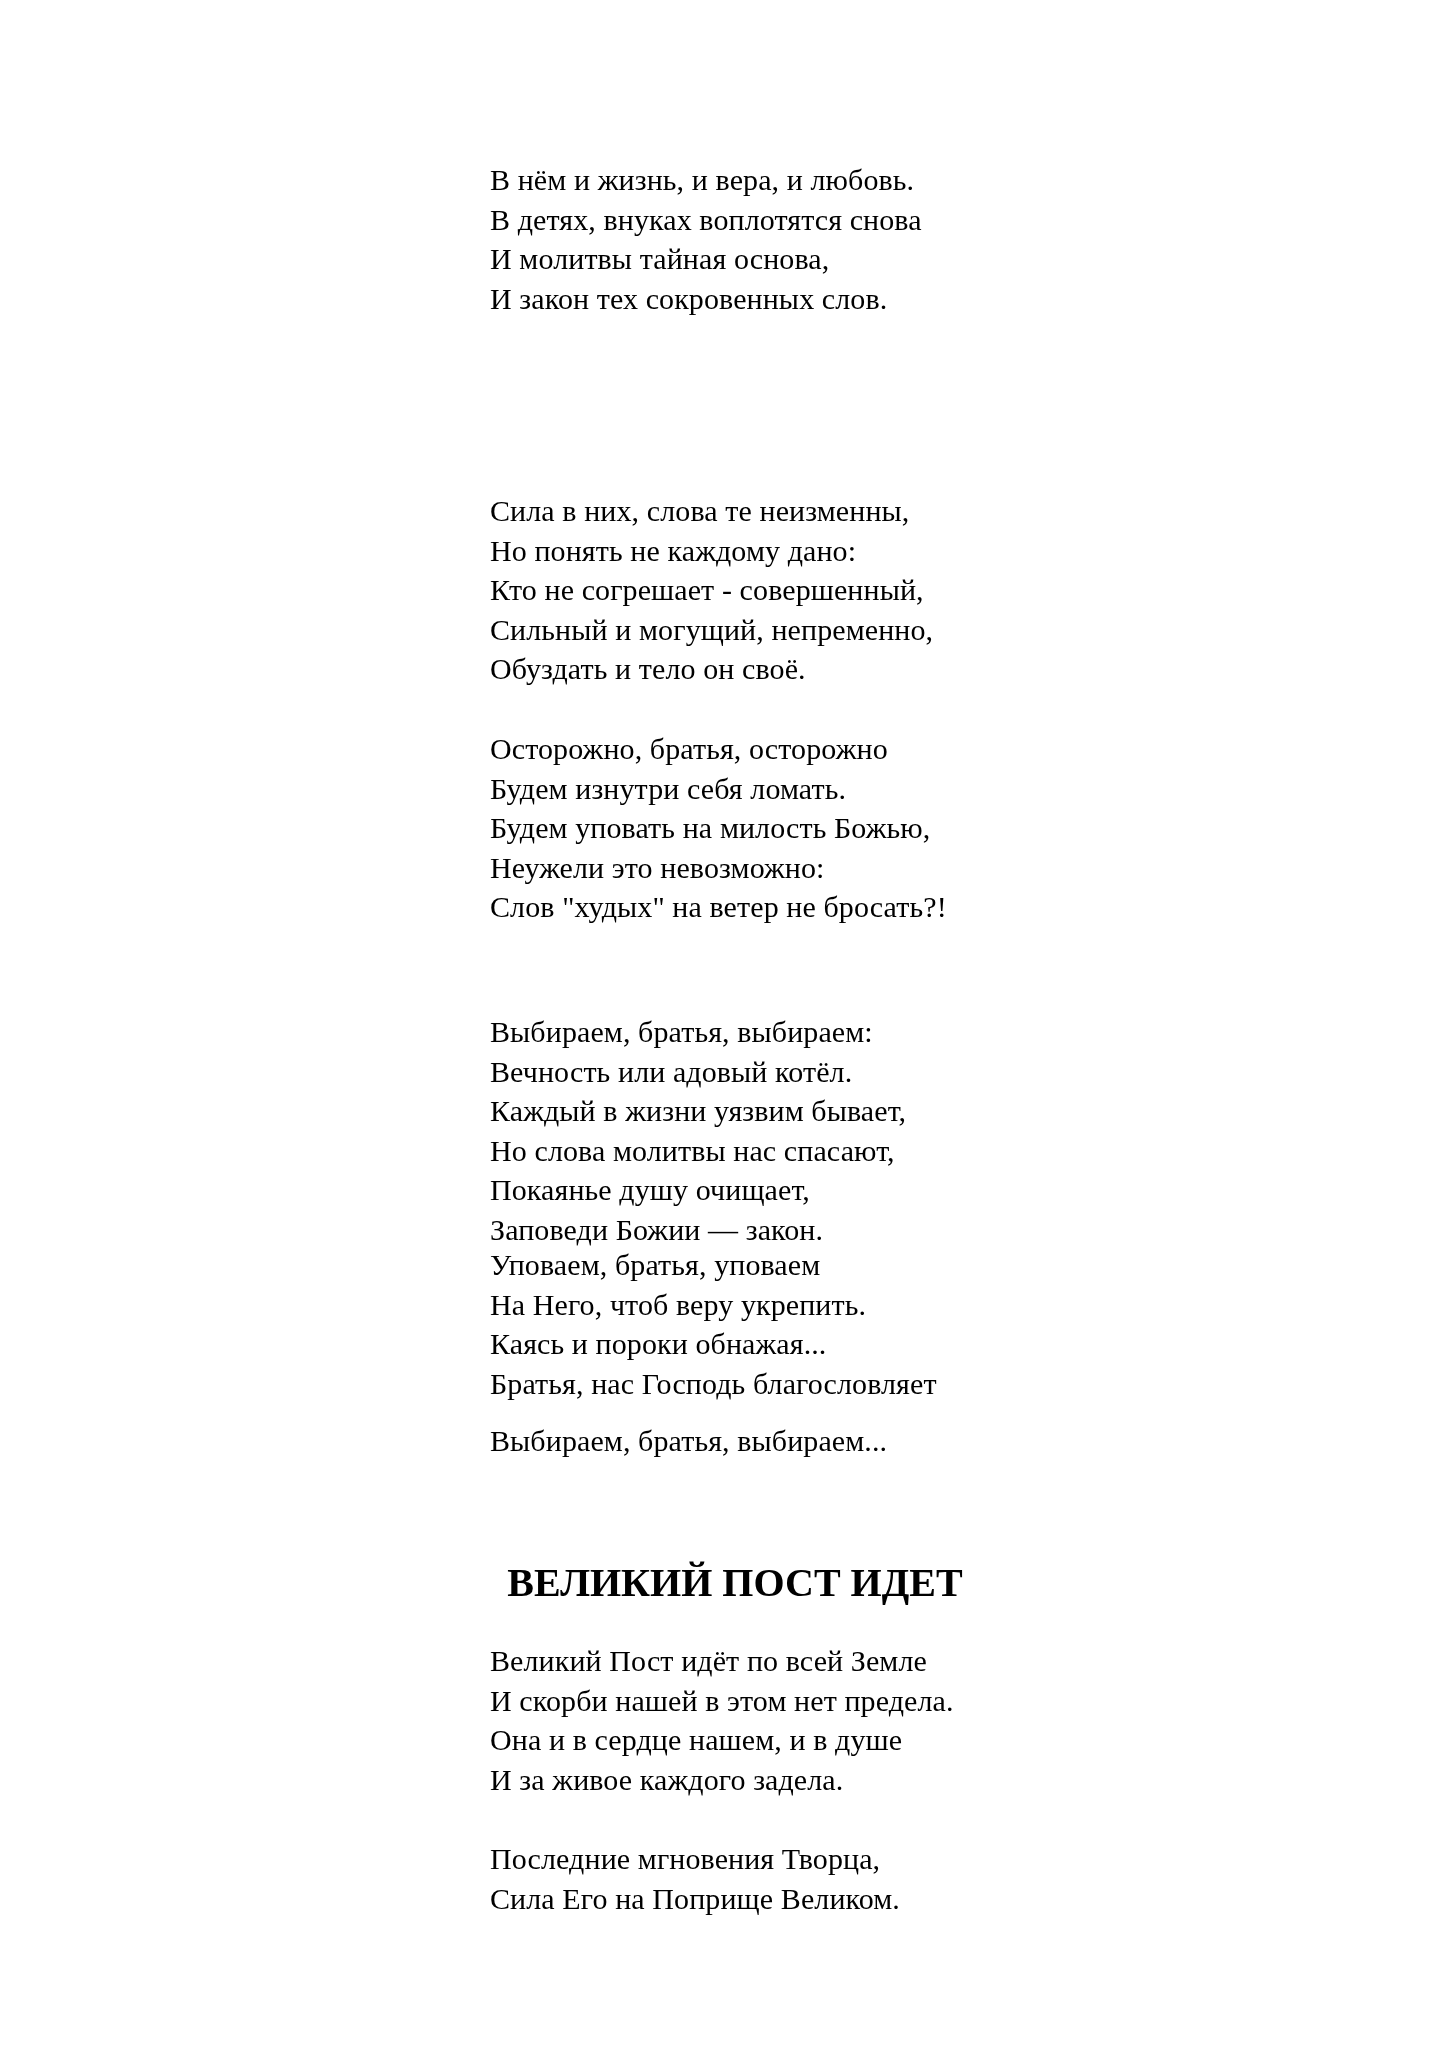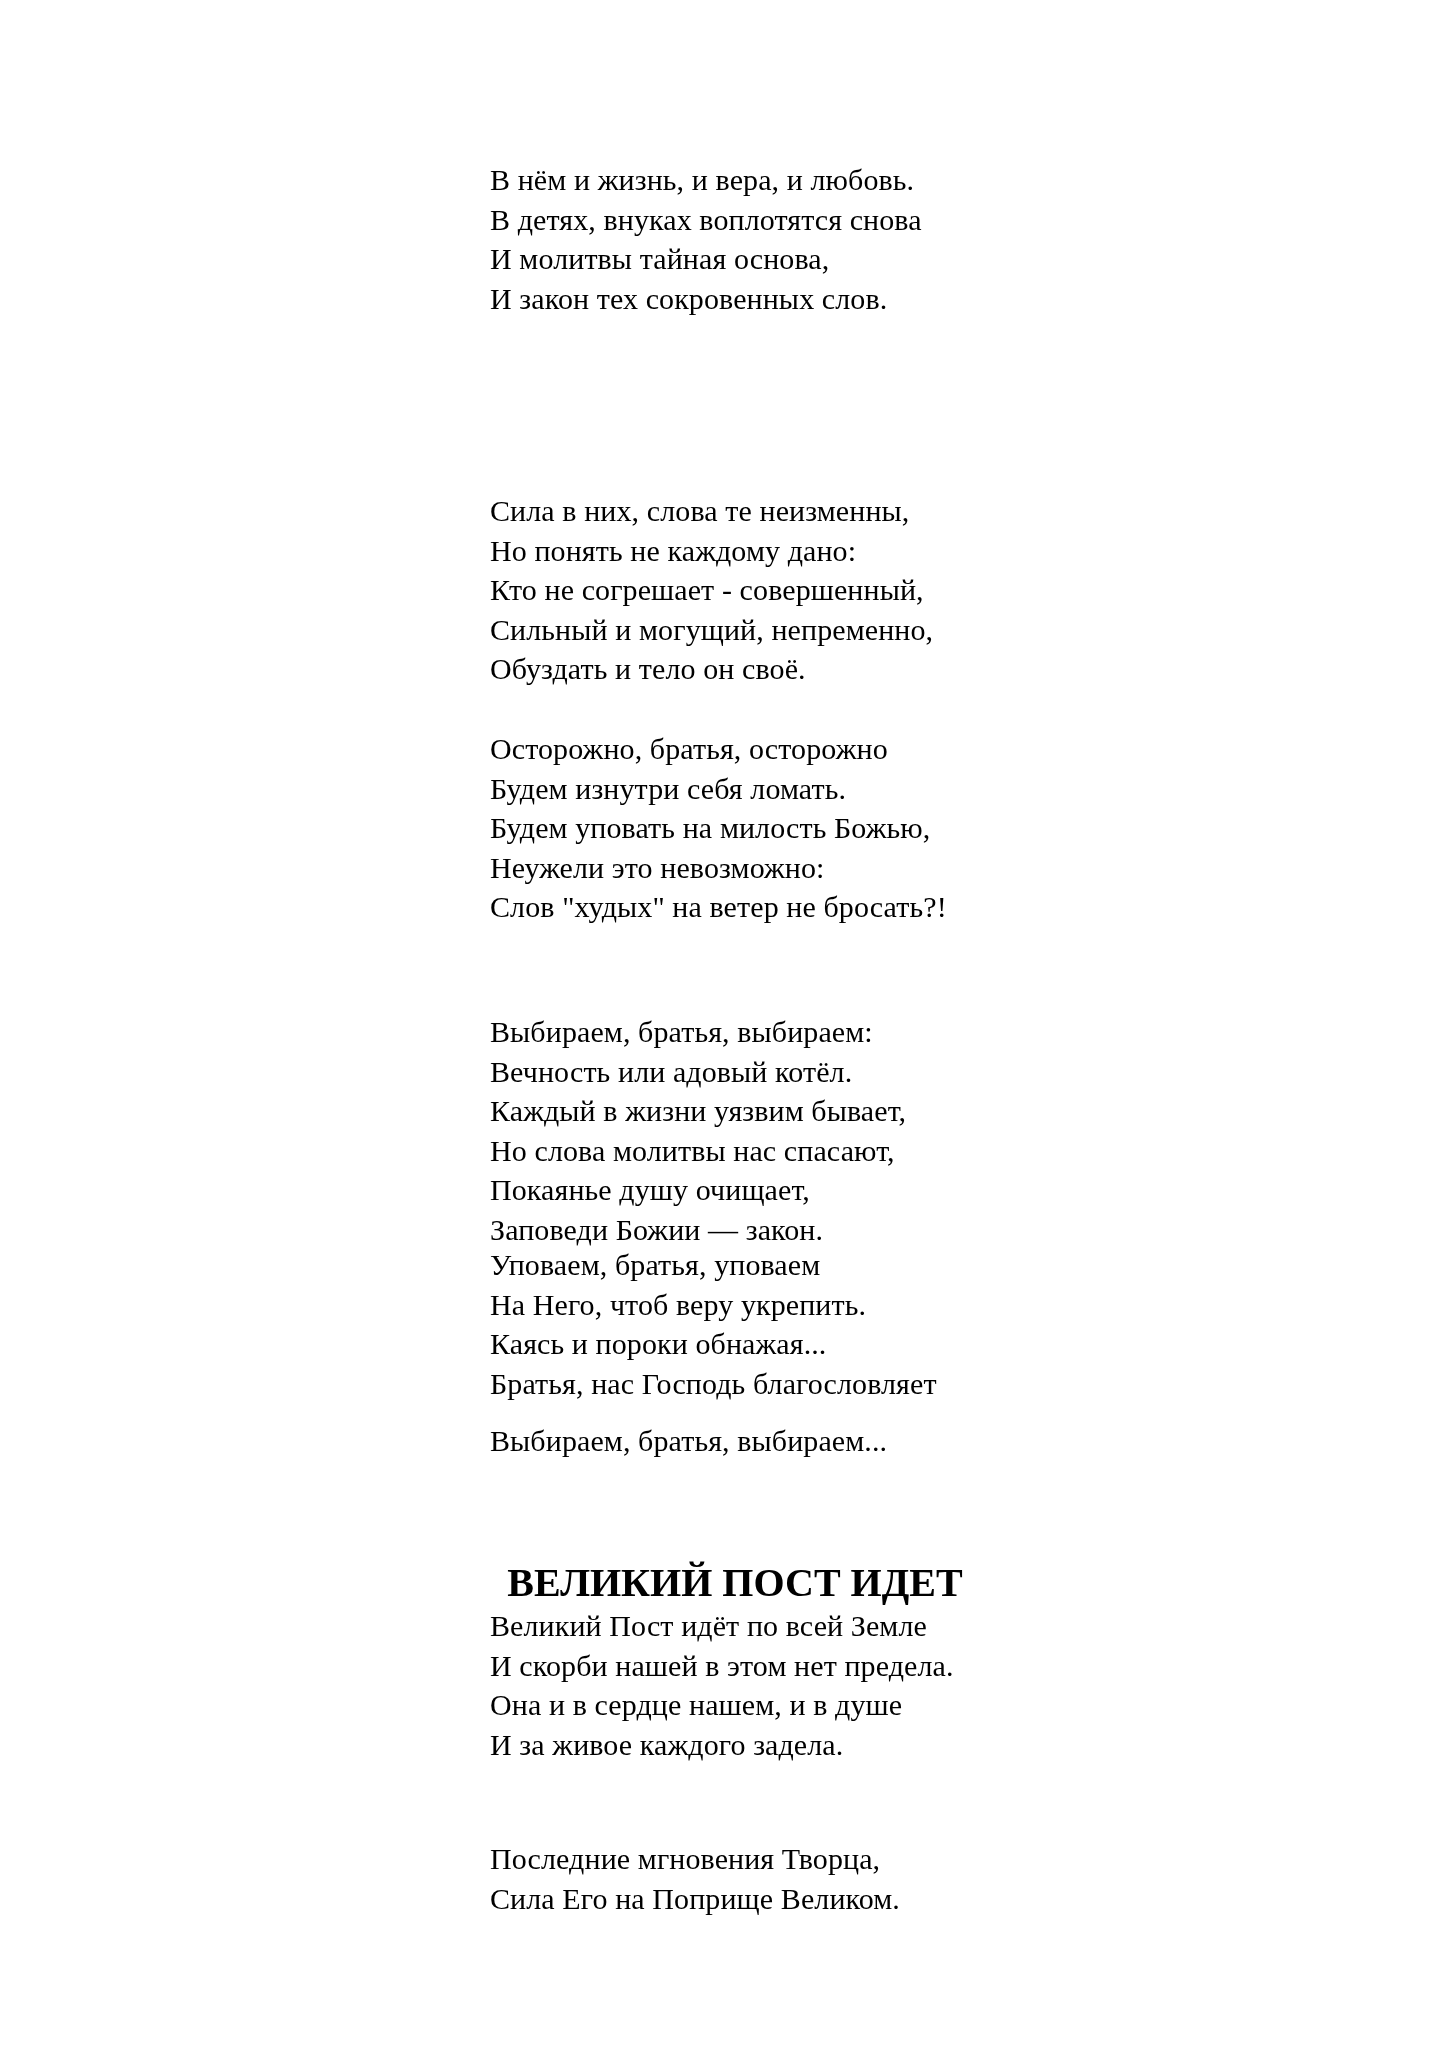--- a/index.html
+++ b/index.html
@@ -91,21 +91,21 @@
     <span class="line">Каясь и пороки обнажая...</span>
     <span class="line">Братья, нас Господь благословляет</span>
   </div>
 
   <div class="stanza" style="top:1415px;margin-top:6px;">
     <span class="line">Выбираем, братья, выбираем...</span>
   </div>
 
   <div class="title" style="top:1563px;">ВЕЛИКИЙ ПОСТ ИДЕТ</div>
 
-  <div class="stanza" style="top:1606px;">
+  <div class="stanza" style="top:1641px;">
     <span class="line">Великий Пост идёт по всей Земле</span>
     <span class="line">И скорби нашей в этом нет предела.</span>
     <span class="line">Она и в сердце нашем, и в душе</span>
     <span class="line">И за живое каждого задела.</span>
   </div>
 
   <div class="stanza" style="top:1839px;">
     <span class="line">Последние мгновения Творца,</span>
     <span class="line">Сила Его на Поприще Великом.</span>
   </div>

